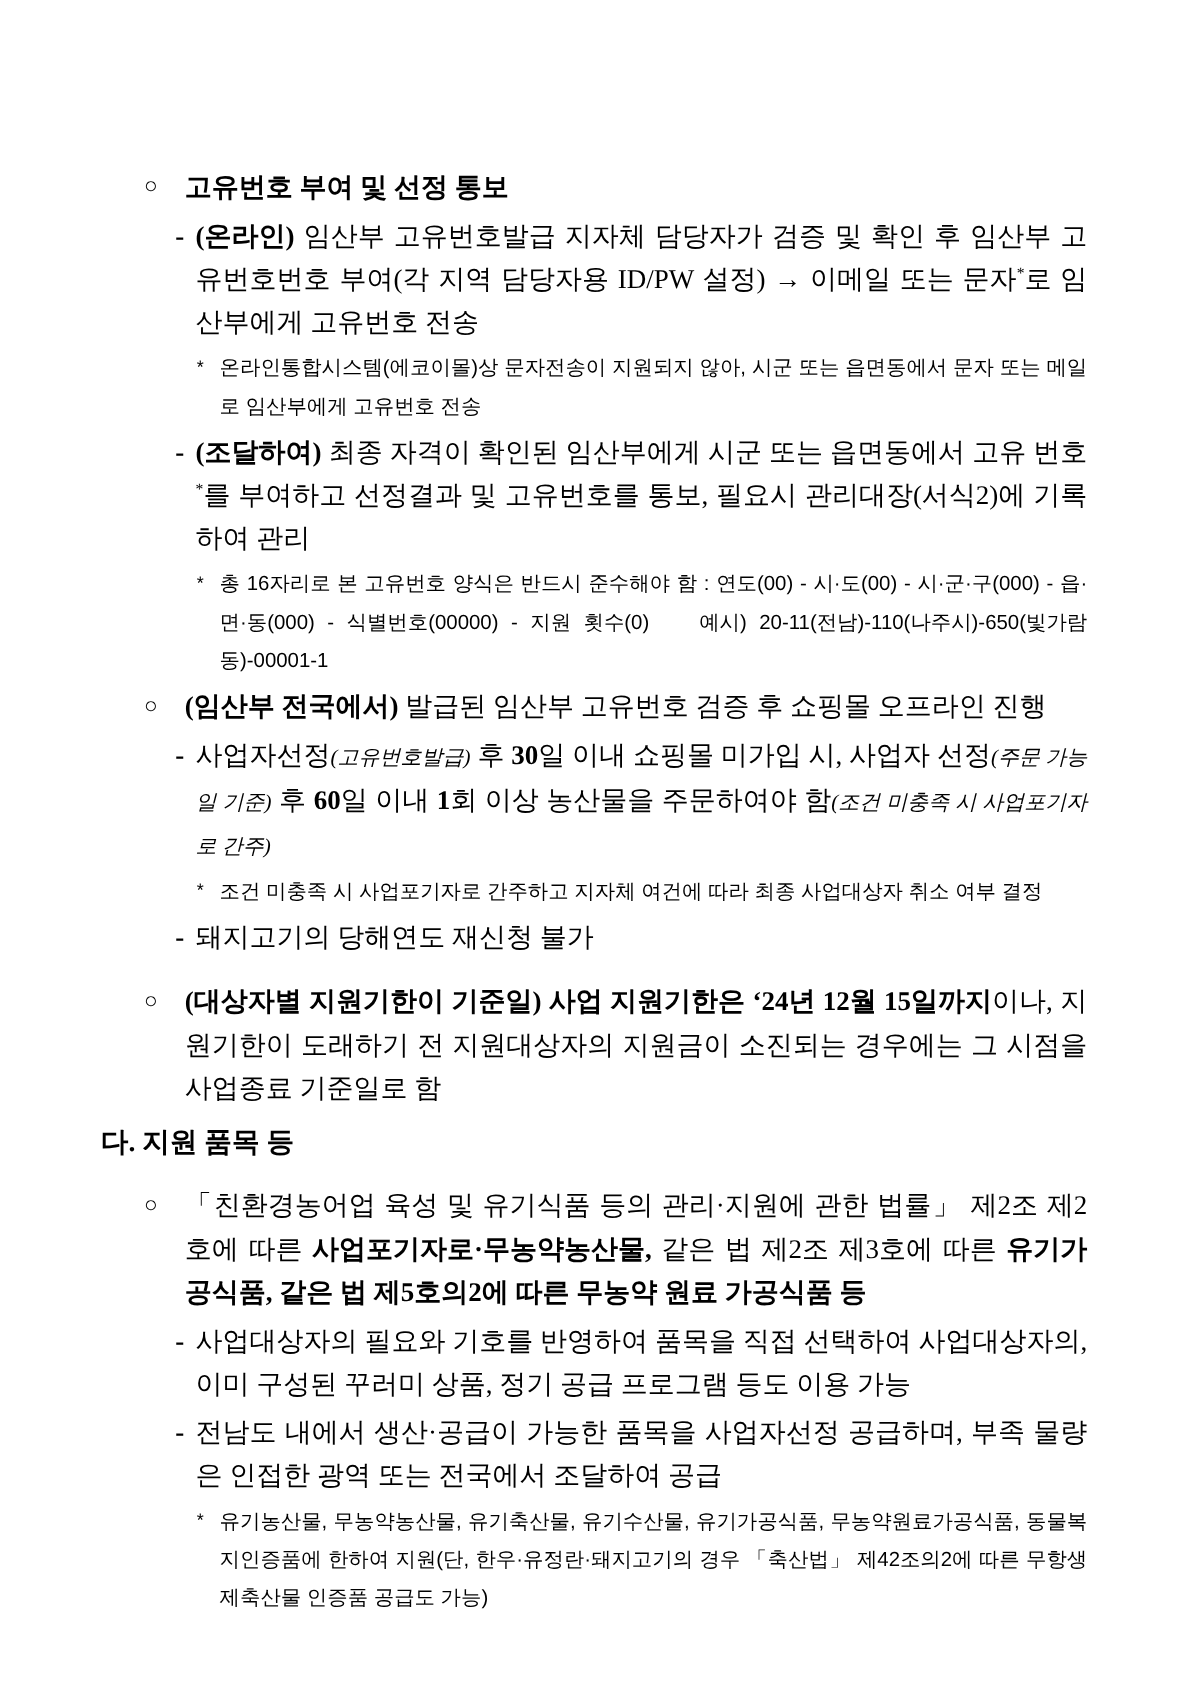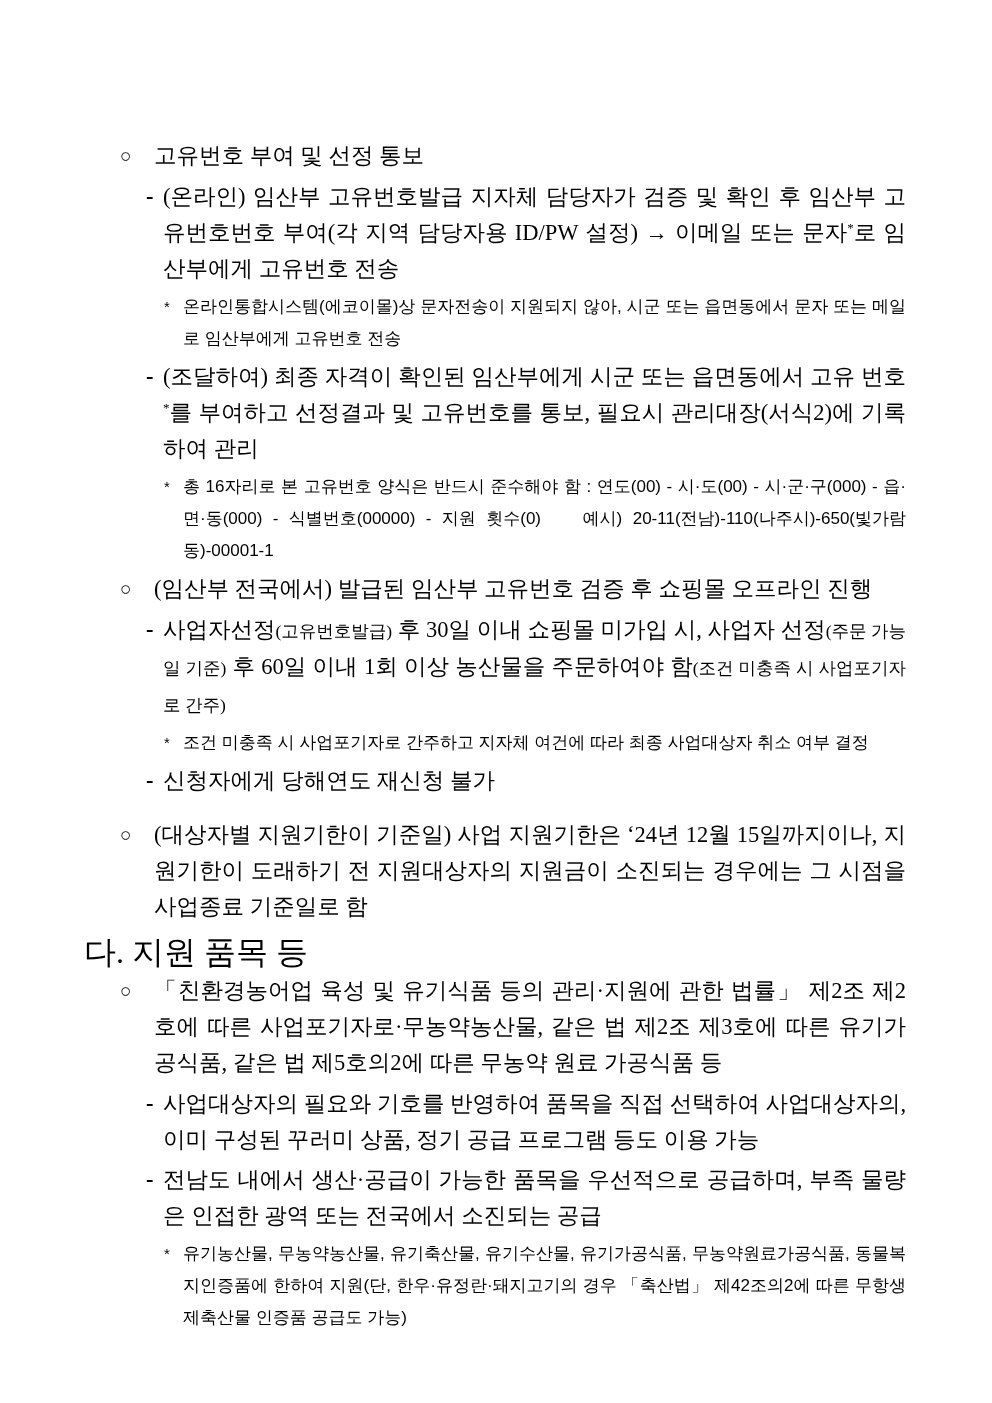--- a/index.html
+++ b/index.html
@@ -55,31 +55,31 @@
     margin-left: 44px;
     font-size: 17px;
     line-height: 32px;
     margin-bottom: 4px;
     font-family: "Liberation Sans", "DejaVu Sans", sans-serif;
   }
   .block.footnote .bullet { width: 19px; font-size: 15px; }
   
   .block.heading {
     margin-left: -36px;
-    font-size: 32px;
+    font-size: 23px;
     line-height: 34px;
     font-weight: bold;
     margin-top: 10px;
-    margin-bottom: 4px;
+    margin-bottom: 18px;
   }
   
   .block.dash + .block.circle { margin-top: 18px; }
   
-  .seg.bold  { font-weight: normal; }
-  .seg.small { font-size: 17.5px; }
+  .seg.bold  { font-weight: bold; }
+  .seg.small { font-size: 17.5px; font-style: italic; }
   .seg.sup   { vertical-align: super; font-size: 13px; line-height: 0; }
 </style>
 </head>
 <body>
 
 <div class="page">
   <div class="content" id="doc-content">
       <div class="block circle">
         <span class="bullet">○</span>
         <span class="btext"><span class="seg bold">고유번호 부여 및 선정 통보</span></span>
@@ -107,39 +107,39 @@
       <div class="block dash">
         <span class="bullet">-</span>
         <span class="btext"><span class="seg normal">사업자선정</span><span class="seg small">(고유번호발급)</span><span class="seg normal"> 후 </span><span class="seg bold">30</span><span class="seg normal">일 이내 쇼핑몰 미가입 시, 사업자 선정</span><span class="seg small">(주문 가능일 기준)</span><span class="seg normal"> 후 </span><span class="seg bold">60</span><span class="seg normal">일 이내 </span><span class="seg bold">1</span><span class="seg normal">회 이상 농산물을 주문하여야 함</span><span class="seg small">(조건 미충족 시 사업포기자로 간주)</span></span>
       </div>
       <div class="block footnote">
         <span class="bullet">*</span>
         <span class="btext"><span class="seg normal">조건 미충족 시 사업포기자로 간주하고 지자체 여건에 따라 최종 사업대상자 취소 여부 결정</span></span>
       </div>
       <div class="block dash">
         <span class="bullet">-</span>
-        <span class="btext"><span class="seg normal">신청자에게 당해연도 재신청 불가</span></span>
+        <span class="btext"><span class="seg normal">돼지고기의 당해연도 재신청 불가</span></span>
       </div>
       <div class="block circle">
         <span class="bullet">○</span>
         <span class="btext"><span class="seg bold">(대상자별 지원기한이 기준일) 사업 지원기한은 ‘24년 12월 15일까지</span><span class="seg normal">이나, 지원기한이 도래하기 전 지원대상자의 지원금이 소진되는 경우에는 그 시점을 사업종료 기준일로 함</span></span>
       </div>
       <div class="block heading">
         <span class="btext"><span class="seg bold">다. 지원 품목 등</span></span>
       </div>
       <div class="block circle">
         <span class="bullet">○</span>
         <span class="btext"><span class="seg normal">「친환경농어업 육성 및 유기식품 등의 관리·지원에 관한 법률」 제2조 제2호에 따른 </span><span class="seg bold">사업포기자로·무농약농산물,</span><span class="seg normal"> 같은 법 제2조 제3호에 따른 </span><span class="seg bold">유기가공식품, 같은 법 제5호의2에 따른 무농약 원료 가공식품 등</span></span>
       </div>
       <div class="block dash">
         <span class="bullet">-</span>
         <span class="btext"><span class="seg normal">사업대상자의 필요와 기호를 반영하여 품목을 직접 선택하여 사업대상자의, 이미 구성된 꾸러미 상품, 정기 공급 프로그램 등도 이용 가능</span></span>
       </div>
       <div class="block dash">
         <span class="bullet">-</span>
-        <span class="btext"><span class="seg normal">전남도 내에서 생산·공급이 가능한 품목을 우선적으로 공급하며, 부족 물량은 인접한 광역 또는 전국에서 소진되는 공급</span></span>
+        <span class="btext"><span class="seg normal">전남도 내에서 생산·공급이 가능한 품목을 사업자선정 공급하며, 부족 물량은 인접한 광역 또는 전국에서 조달하여 공급</span></span>
       </div>
       <div class="block footnote">
         <span class="bullet">*</span>
         <span class="btext"><span class="seg normal">유기농산물, 무농약농산물, 유기축산물, 유기수산물, 유기가공식품, 무농약원료가공식품, 동물복지인증품에 한하여 지원(단, 한우·유정란·돼지고기의 경우 「축산법」 제42조의2에 따른 무항생제축산물 인증품 공급도 가능)</span></span>
       </div>
     </div>
 </div>
 
 </body></html>

